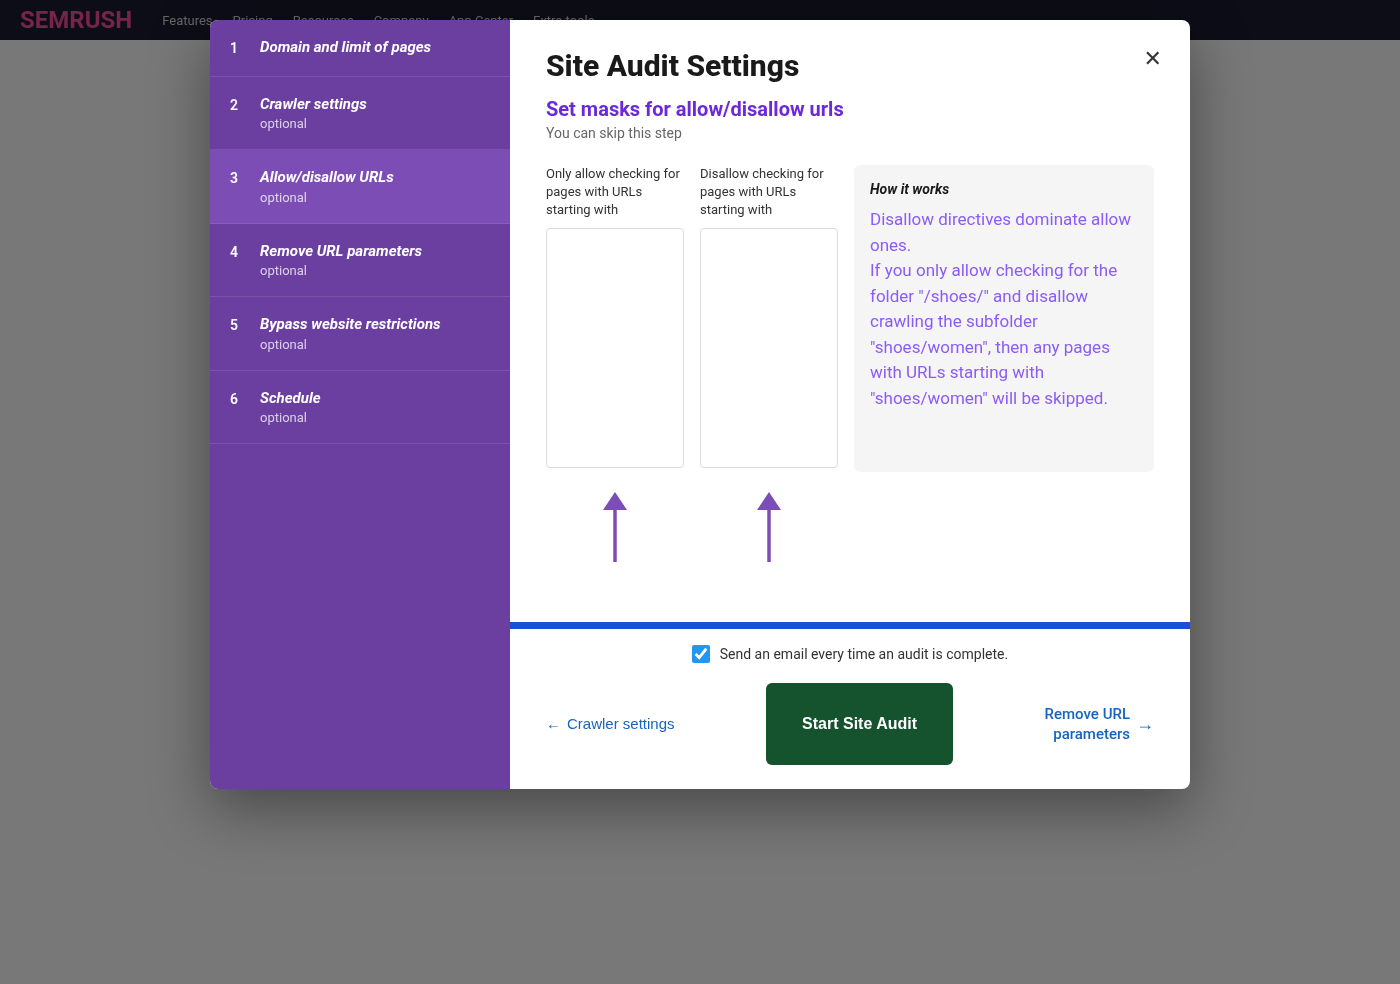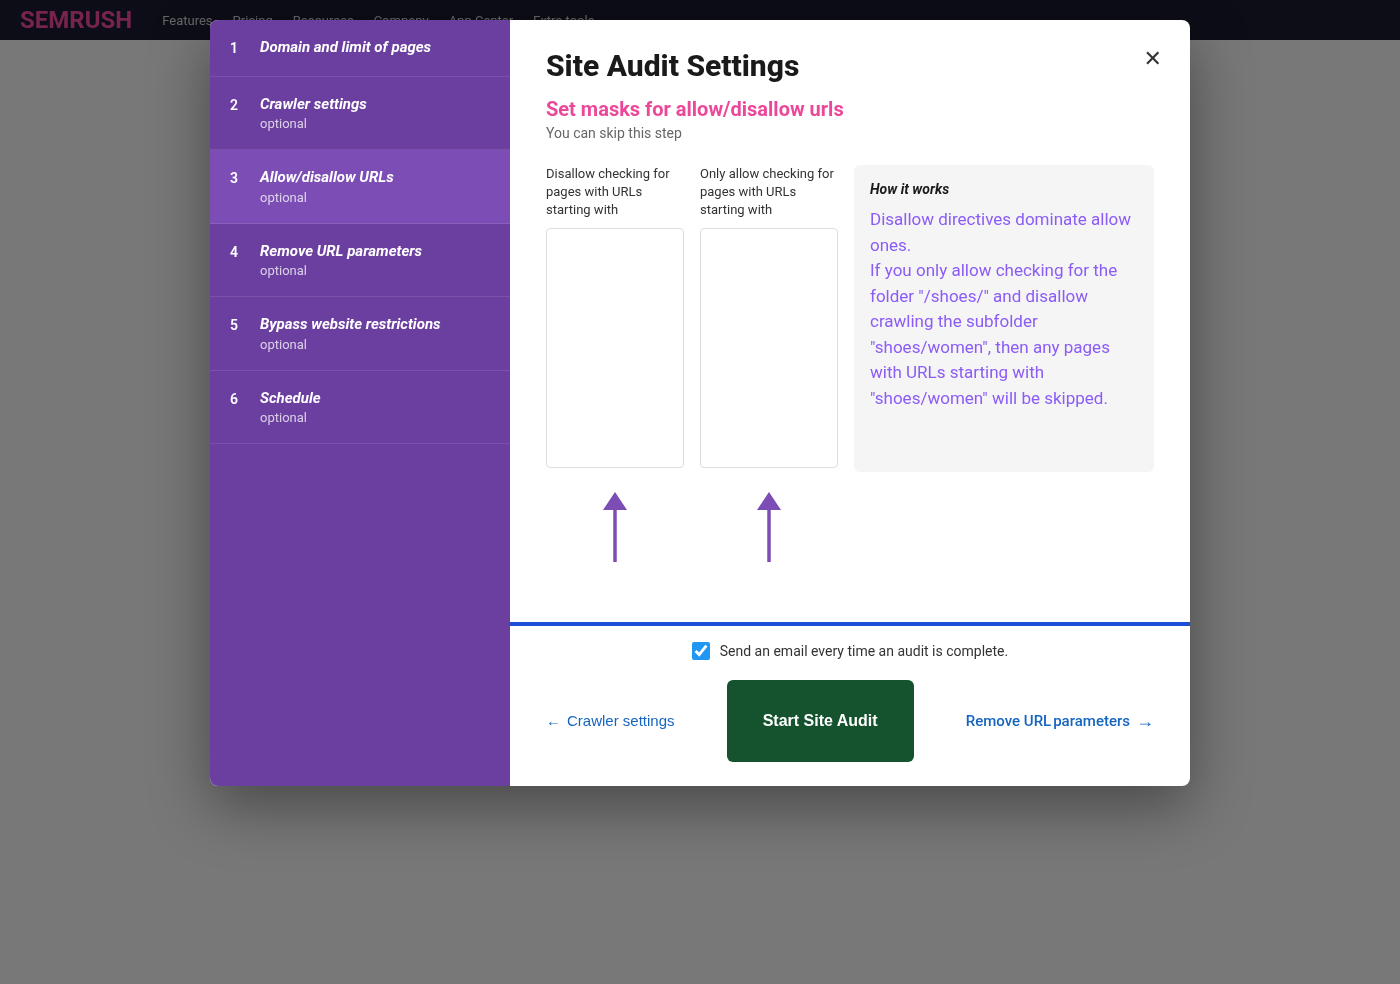--- a/index.html
+++ b/index.html
@@ -137,21 +137,21 @@
     .modal-title {
       font-size: 30px;
       font-weight: 800;
       color: #1a1a1a;
       margin-bottom: 14px;
     }
 
     .modal-subtitle {
       font-size: 20px;
       font-weight: 700;
-      color: #ec4899;
+      color: #6d28d9;
       margin-bottom: 4px;
     }
 
     .modal-hint {
       font-size: 14px;
       color: #666;
       margin-bottom: 24px;
     }
 
     .close-btn {
@@ -239,21 +239,21 @@
       height: 80px;
     }
 
     .arrow-placeholder {
       flex: 0 0 300px;
     }
 
     
     .modal-footer {
       padding: 16px 36px 24px;
-      border-top: 4px solid #1d4ed8;
+      border-top: 7px solid #1d4ed8;
     }
 
     .email-row {
       display: flex;
       align-items: center;
       justify-content: center;
       gap: 10px;
       margin-bottom: 20px;
     }
 
@@ -294,21 +294,21 @@
       border: none;
       border-radius: 6px;
       padding: 32px 36px;
       font-size: 16px;
       font-weight: 700;
       cursor: pointer;
     }
 
     .nav-link-right {
       display: flex;
-      flex-direction: row;
+      flex-direction: column;
       align-items: flex-end;
       gap: 2px;
     }
 
     .nav-link-right-text {
       color: #1565c0;
       font-size: 15px;
       font-weight: 500;
       cursor: pointer;
       background: none;
@@ -401,26 +401,26 @@
         <button class="close-btn">✕</button>
         <h2 class="modal-subtitle">Set masks for allow/disallow urls</h2>
         <p class="modal-hint">You can skip this step</p>
       </div>
 
       <div class="modal-content">
 
         <div class="url-columns">
 
           <div class="url-column">
+            <p class="url-column-label">Only allow checking for pages with URLs starting with</p>
+            <textarea class="url-textarea" style=""></textarea>
+          </div>
+
+          <div class="url-column">
             <p class="url-column-label">Disallow checking for pages with URLs starting with</p>
-            <textarea class="url-textarea" style=""></textarea>
-          </div>
-
-          <div class="url-column">
-            <p class="url-column-label">Only allow checking for pages with URLs starting with</p>
             <textarea class="url-textarea" style=""></textarea>
           </div>
 
           <div class="how-it-works">
             <p class="how-it-works-title">How it works</p>
             <p class="how-it-works-text">Disallow directives dominate allow ones.<br>If you only allow checking for the folder "/shoes/" and disallow crawling the subfolder "shoes/women", then any pages with URLs starting with "shoes/women" will be skipped.</p>
           </div>
 
         </div>
 

